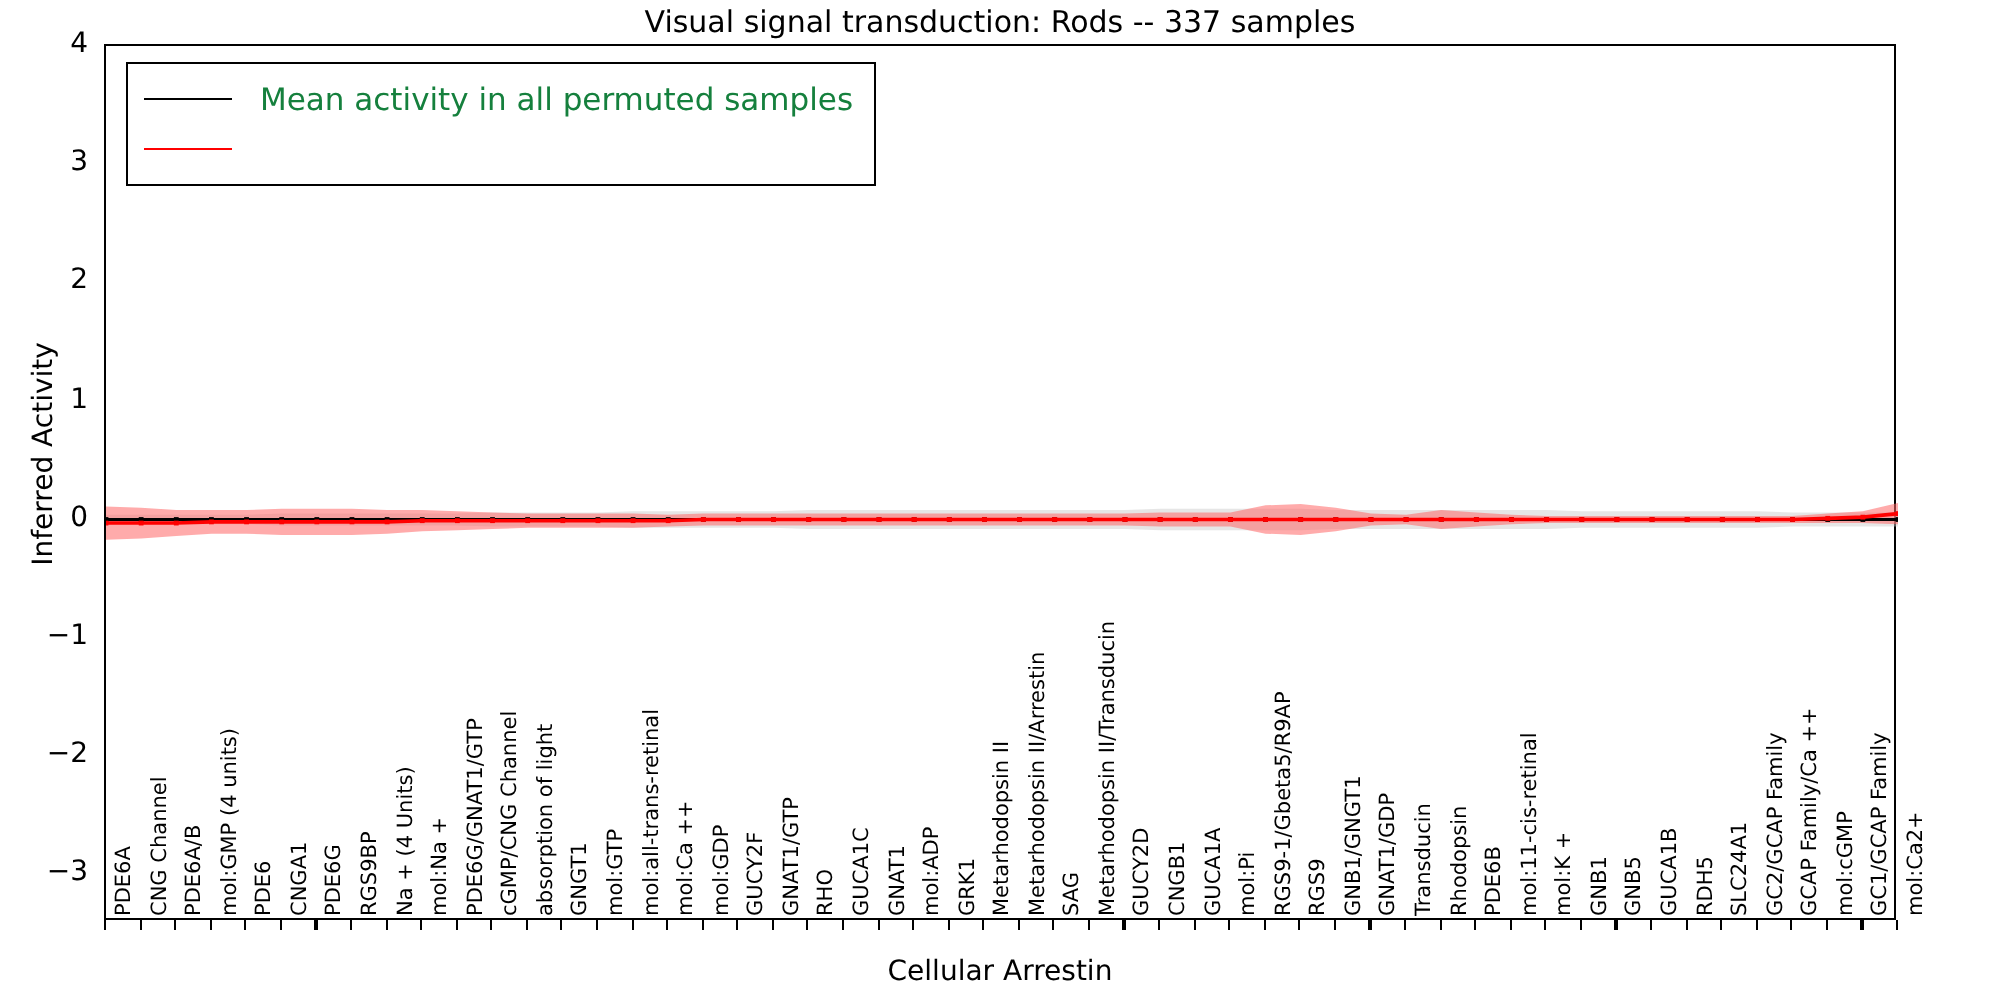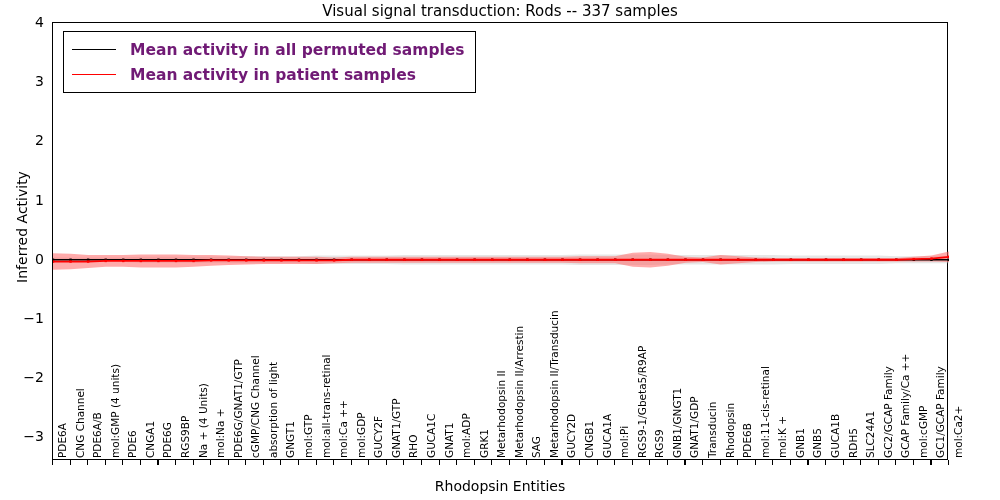--- a/index.html
+++ b/index.html
@@ -13,21 +13,21 @@
   .ytickmark{position:absolute;width:5px;height:1.2px;background:#000;}
   #ylabel{position:absolute;left:-206px;top:219px;width:440px;text-align:center;font-size:14px;color:#000;transform:rotate(-90deg);transform-origin:center center;}
   #ylabelbox{position:absolute;left:8px;top:0px;width:20px;height:460px;}
   #xlabel{position:absolute;left:52px;top:478px;width:896px;text-align:center;font-size:14px;color:#000;}
   .xtickmark{position:absolute;top:460px;width:1.1px;height:5px;background:#000;}
   .xtl{position:absolute;top:458px;font-size:10.5px;color:#000;white-space:nowrap;transform-origin:left top;transform:rotate(-90deg);}
   #legend{position:absolute;left:63px;top:31px;border:1.3px solid #000;background:#fff;padding:5px 10px 5px 8px;}
   .legrow{display:flex;align-items:center;height:25px;}
   .legline{width:44px;height:0;border-top:1.6px solid #000;margin-right:14px;}
   .legline.red{border-top-color:#ff0000;}
-  .legtxt{font-size:15.5px;color:#701a75;white-space:nowrap;font-weight:bold;}
+  .legtxt{font-size:15.5px;color:#15803d;white-space:nowrap;}
 </style>
 </head>
 <body>
 
 <div id="fig">
 
   <div id="title">Visual signal transduction: Rods -- 337 samples</div>
 
   <div id="ylabelbox">
     <div id="ylabel">Inferred Activity</div>
@@ -276,26 +276,25 @@
       <div class="xtl" style="left: 881.725px;">GC2/GCAP Family</div>
       <div class="xtickmark" style="left: 895.294px;"></div>
       <div class="xtl" style="left: 899.294px;">GCAP Family/Ca ++</div>
       <div class="xtickmark" style="left: 912.863px;"></div>
       <div class="xtl" style="left: 916.863px;">mol:cGMP</div>
       <div class="xtickmark" style="left: 930.431px;"></div>
       <div class="xtl" style="left: 934.431px;">GC1/GCAP Family</div>
       <div class="xtickmark" style="left: 948px;"></div>
       <div class="xtl" style="left: 952px;">mol:Ca2+</div>
     </div>
-  <div id="xlabel">Rhodopsin Entities</div>
+  <div id="xlabel">Cellular Arrestin</div>
 
   <div id="legend">
     <div class="legrow">
       <span class="legline"></span>
       <span class="legtxt">Mean activity in all permuted samples</span>
     </div>
     <div class="legrow">
       <span class="legline red"></span>
-      <span class="legtxt">Mean activity in patient samples</span>
     </div>
   </div>
 
 </div>
 
 </body></html>

